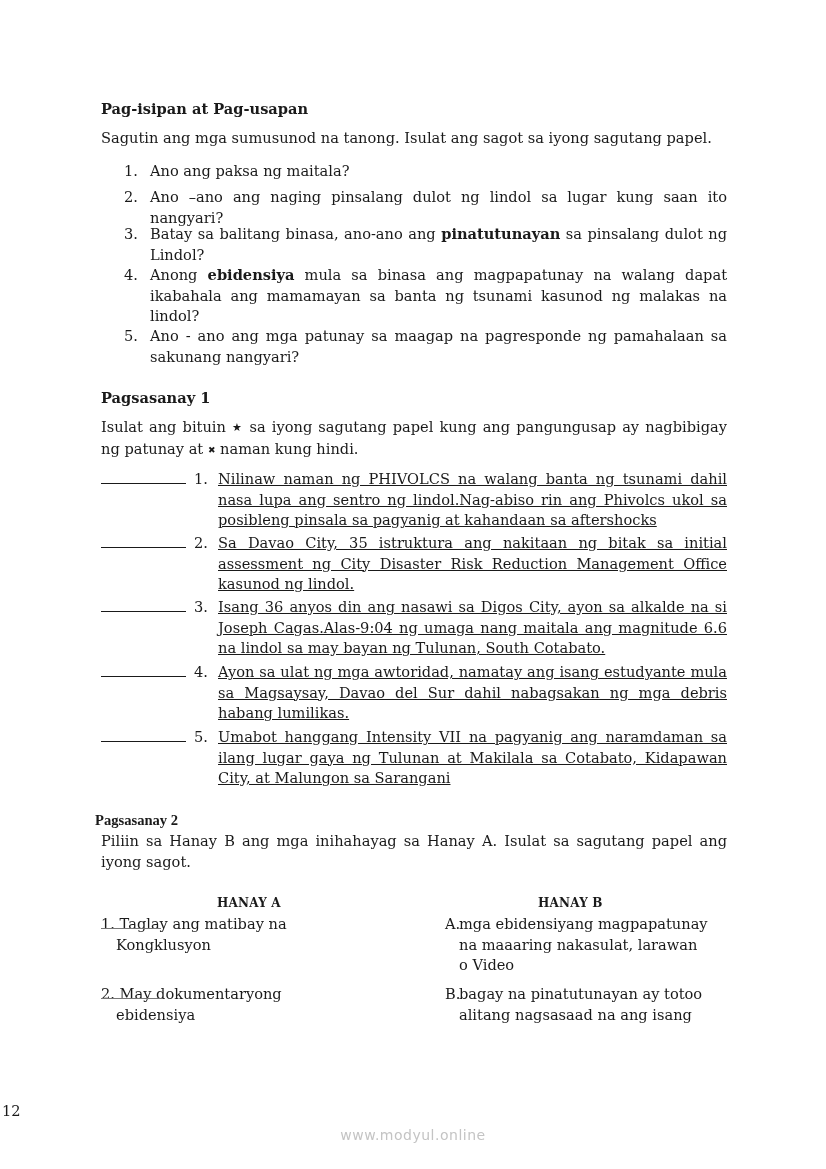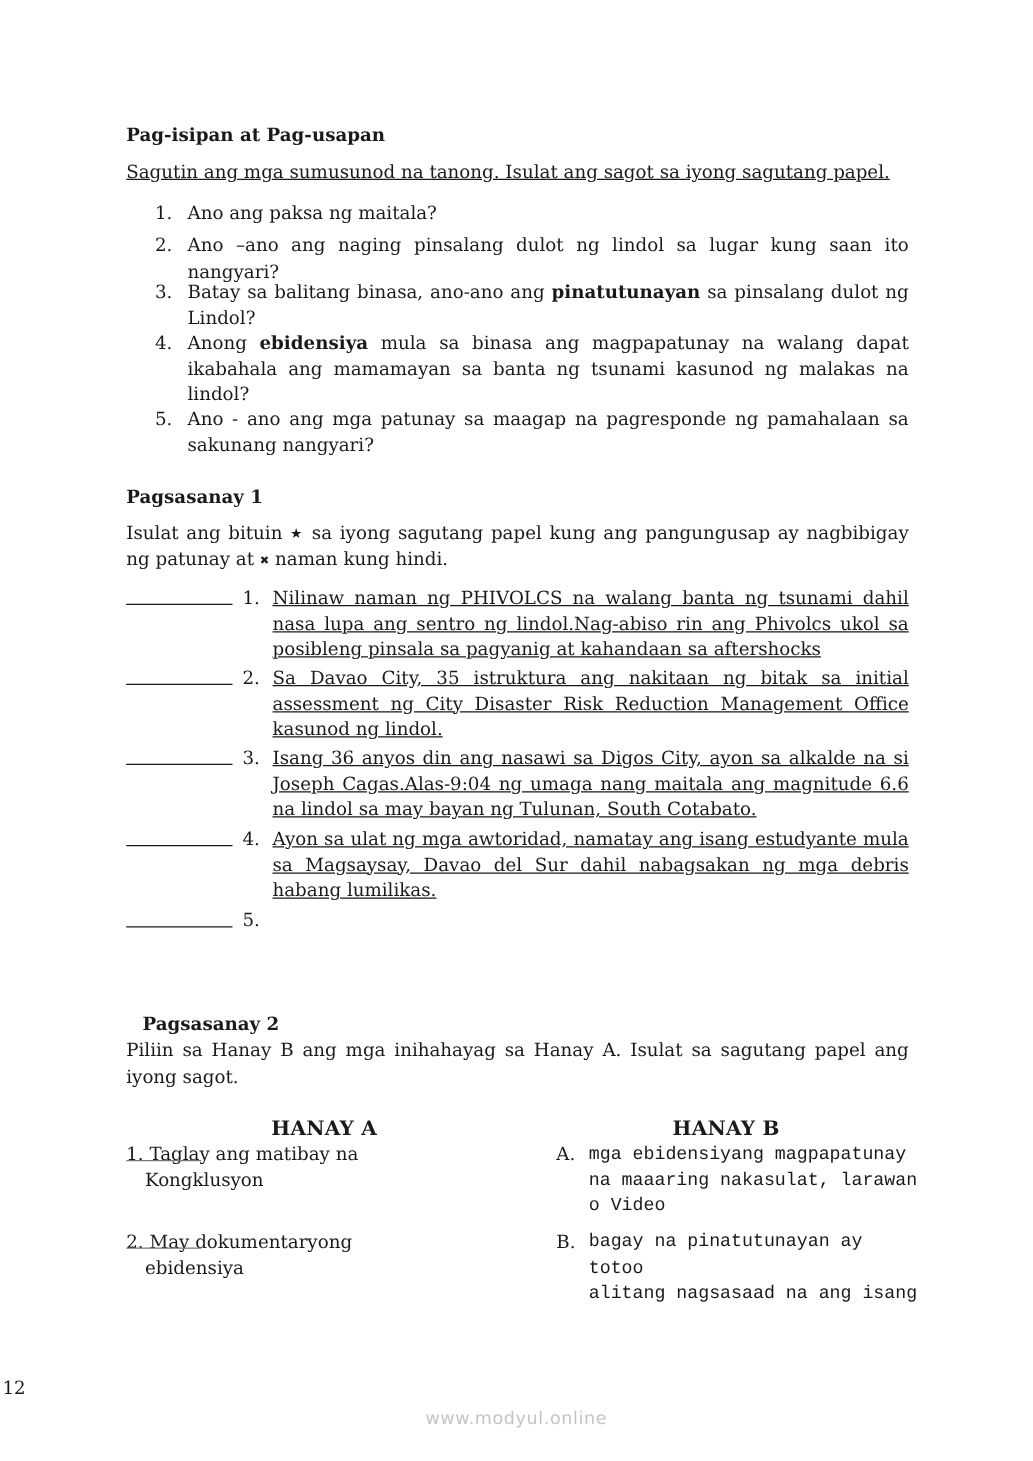--- a/index.html
+++ b/index.html
@@ -20,41 +20,41 @@
   .q .num { position: absolute; left: 0; top: 0; }
   .q .body { margin-left: 26px; text-align: justify; }
 
   
   .p1 { position: absolute; left: 101px; width: 626px; }
   .p1 .blank { position: absolute; left: 0; width: 85px; border-bottom: 1px solid #1a1a1a; height: 14px; }
   .p1 .num { position: absolute; left: 93px; top: 0; }
   .p1 .body { margin-left: 117px; text-align: justify; text-decoration: underline; }
 
   
-  .hanay-head { position: absolute; font-weight: bold; font-size: 16px; letter-spacing: 0.2px; }
+  .hanay-head { position: absolute; font-weight: bold; font-size: 12px; letter-spacing: 0.2px; }
   .ha { position: absolute; left: 101px; width: 300px; }
   .ha .blank { position: absolute; left: 0; top: 0; width: 60px; height: 14px; border-bottom: 1px solid #777; }
   .ha .body { }
   .ha .body .cont { display: block; padding-left: 15px; }
   .hb { position: absolute; left: 445px; width: 290px; }
   .hb .letter { position: absolute; left: 0; top: 0; }
-  .hb .body { margin-left: 26px; font-family: Liberation Mono, monospace; }
+  .hb .body { margin-left: 14px; }
 
   .pagenum { position: absolute; left: 2px; width: 826px; top: 1101px; text-align: left; font-size: 14.6px; }
   .watermark { position: absolute; left: 0; width: 826px; top: 1125px; text-align: center;
     font-family: "DejaVu Sans", "Liberation Sans", sans-serif; font-size: 14px; color: #c4c4c4; letter-spacing: 0.5px; }
   .sym { font-family: "DejaVu Sans", sans-serif; font-size: 11px; vertical-align: 1px; }
 </style>
 </head>
 <body>
 
 <div class="page txt">
 
   <div class="abs h" style="left:101px; top:99px;">Pag-isipan at Pag-usapan</div>
-  <div class="abs" style="left:101px; top:128px; width:630px;text-decoration:underline;">Sagutin ang mga sumusunod na tanong. Isulat ang sagot sa iyong sagutang papel.</div>
+  <div class="abs" style="left:101px; top:128px; width:630px;">Sagutin ang mga sumusunod na tanong. Isulat ang sagot sa iyong sagutang papel.</div>
 
   <div id="questions">
       <div class="q" style="top: 161px;">
         <span class="num">1.</span>
         <div class="body"><span>Ano ang paksa ng maitala?</span></div>
       </div>
       <div class="q" style="top: 187px;">
         <span class="num">2.</span>
         <div class="body"><span>Ano –ano ang naging pinsalang dulot ng lindol sa lugar kung saan ito nangyari?</span></div>
       </div>
@@ -94,24 +94,25 @@
         <div class="body">Isang 36 anyos din ang nasawi sa Digos City, ayon sa alkalde na si Joseph Cagas.Alas-9:04 ng umaga nang maitala ang magnitude 6.6 na lindol sa may bayan ng Tulunan, South Cotabato.</div>
       </div>
       <div class="p1" style="top: 662px;">
         <div class="blank"></div>
         <span class="num">4.</span>
         <div class="body">Ayon sa ulat ng mga awtoridad, namatay ang isang estudyante mula sa Magsaysay, Davao del Sur dahil nabagsakan ng mga debris habang lumilikas.</div>
       </div>
       <div class="p1" style="top: 727px;">
         <div class="blank"></div>
         <span class="num">5.</span>
+        <div class="body">Umabot hanggang Intensity VII na pagyanig ang naramdaman sa ilang lugar gaya ng Tulunan at Makilala sa Cotabato, Kidapawan City, at Malungon sa Sarangani</div>
       </div>
     </div>
 
-  <div class="abs h" style="left:114px; top:810px;">Pagsasanay 2</div>
+  <div class="abs h" style="left:95px; top:810px;font-family:Liberation Serif, serif;">Pagsasanay 2</div>
   <div class="abs just" style="left:101px; top:831px; width:626px;">Piliin sa Hanay B ang mga inihahayag sa Hanay A. Isulat sa sagutang papel ang iyong sagot.</div>
 
   <div class="hanay-head" style="left:217px; top:893px;">HANAY A</div>
   <div class="hanay-head" style="left:538px; top:893px;">HANAY B</div>
 
   <div id="hanayA">
       <div class="ha" style="top: 914px;">
         <div class="blank"></div>
         <div class="body"><span>1.</span> <span>Taglay ang matibay na</span><span class="cont">Kongklusyon</span></div>
       </div>

